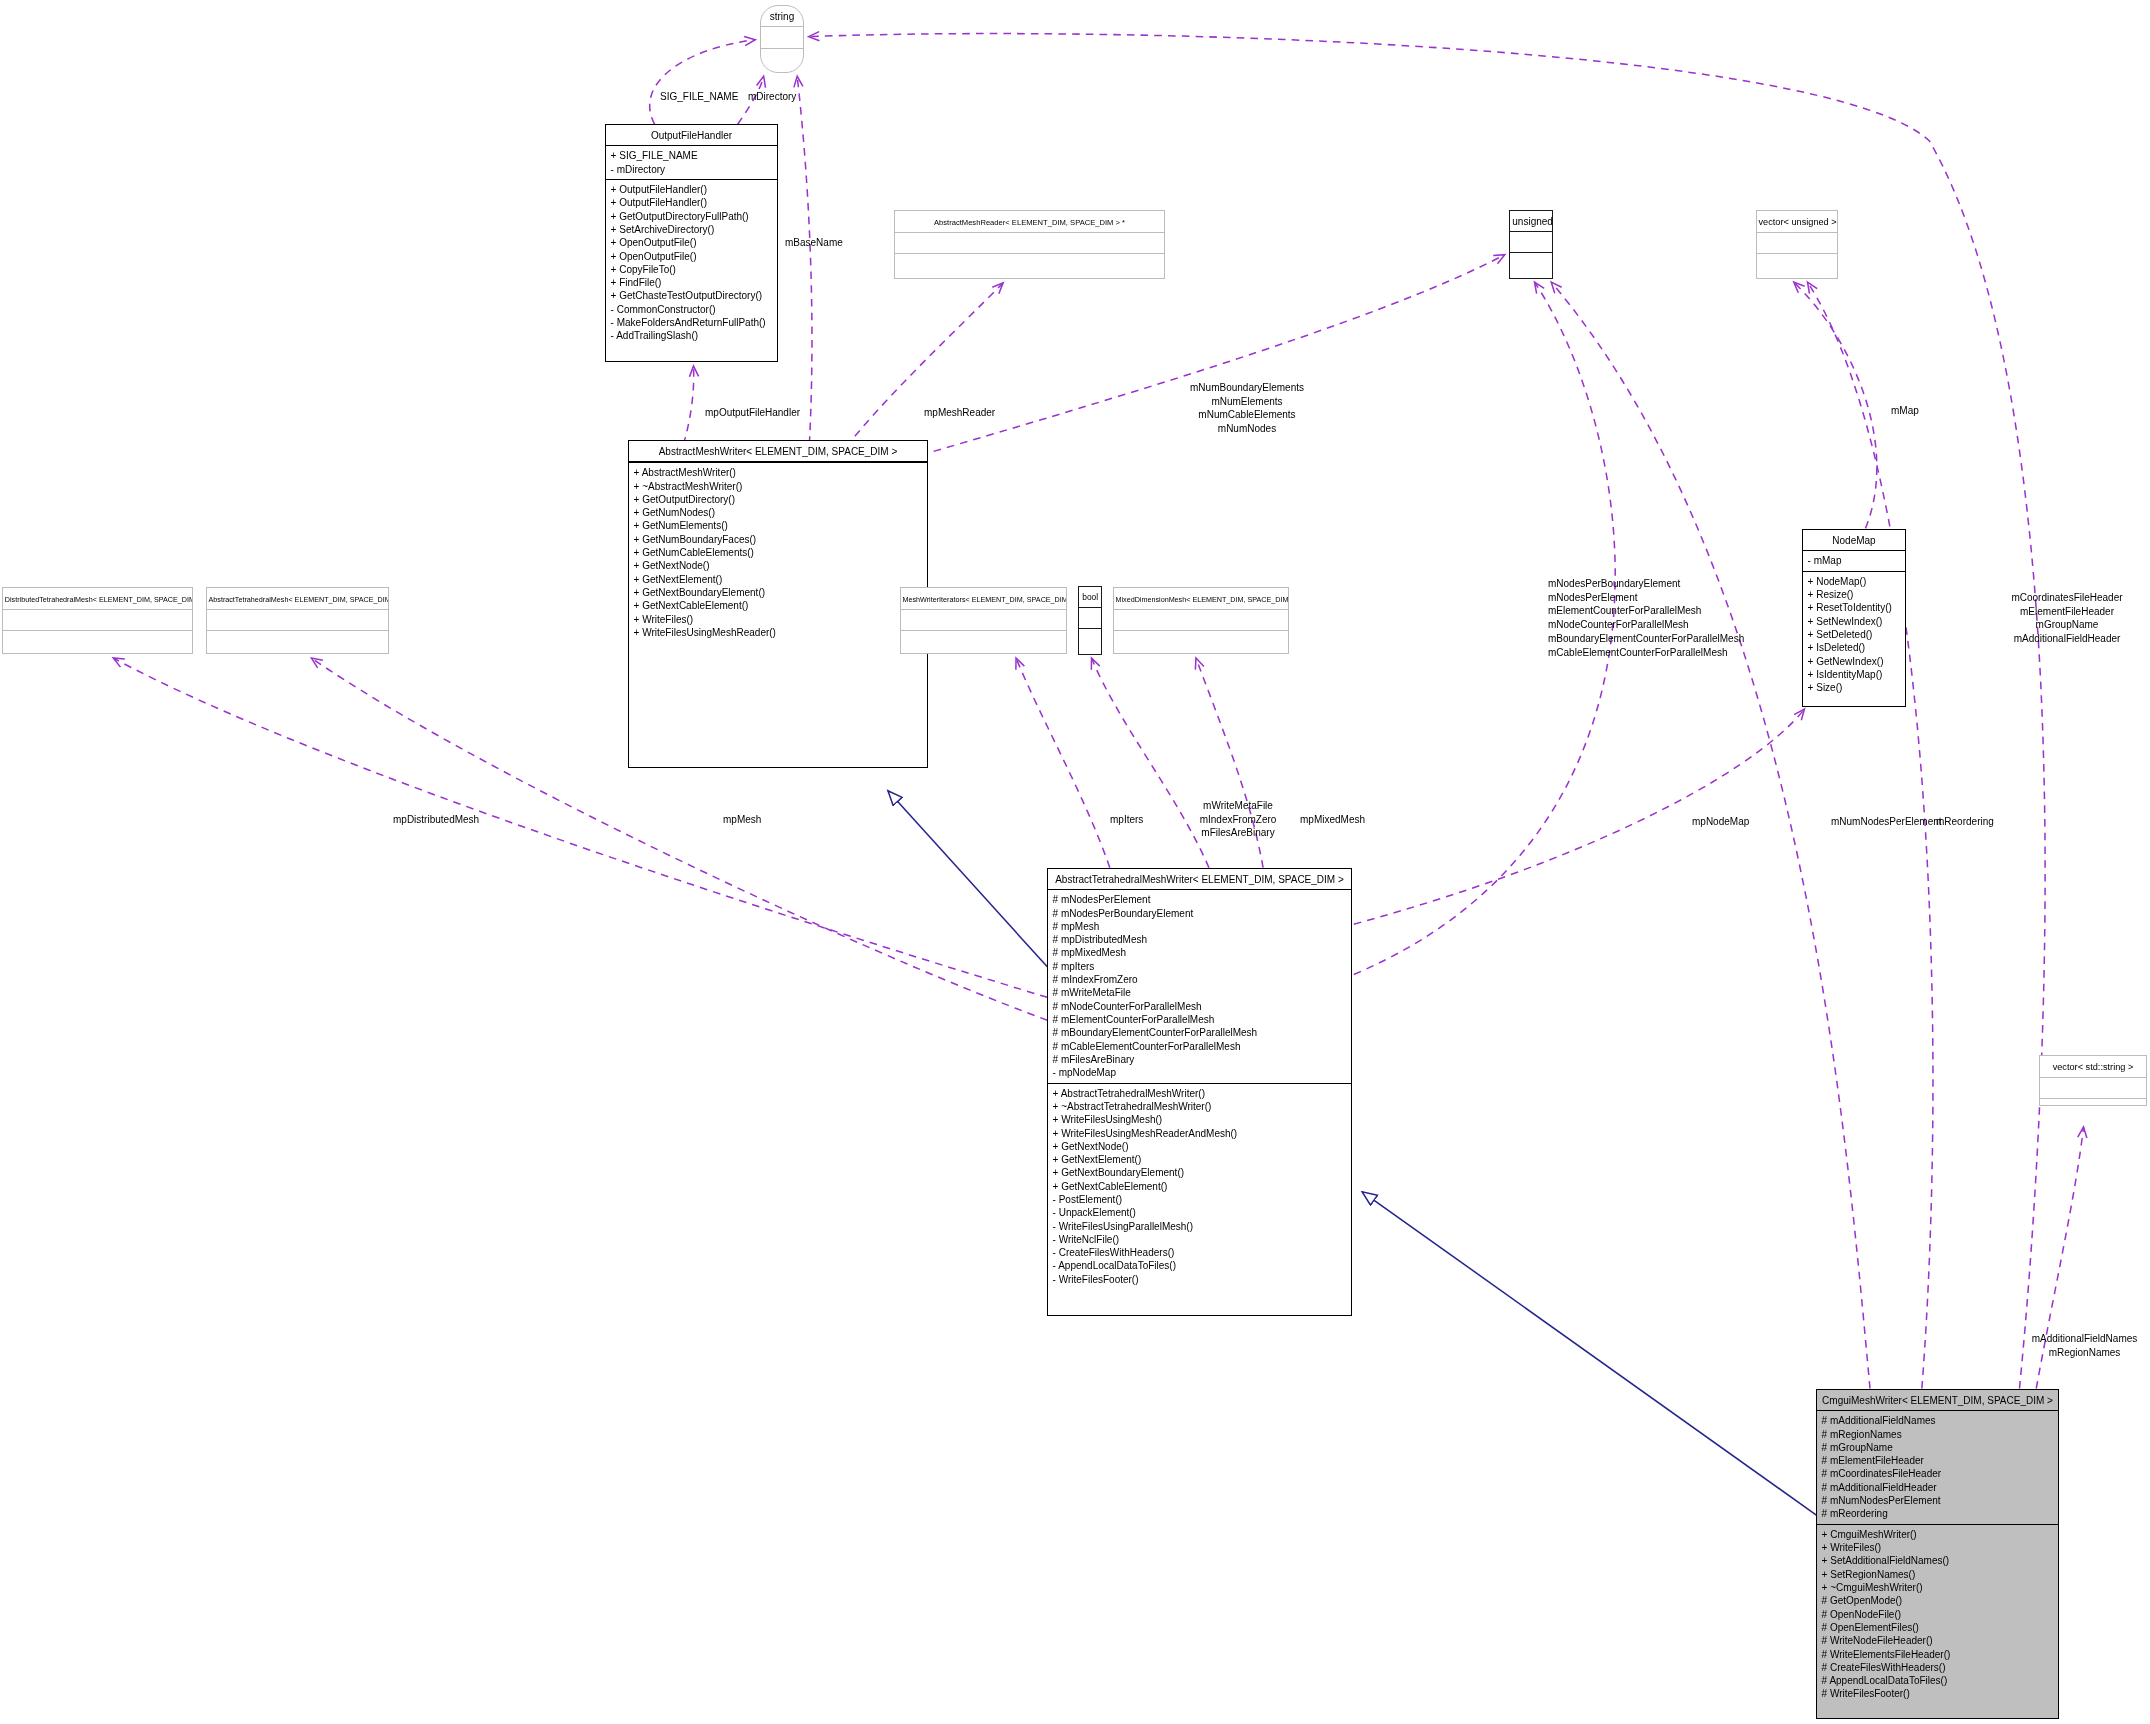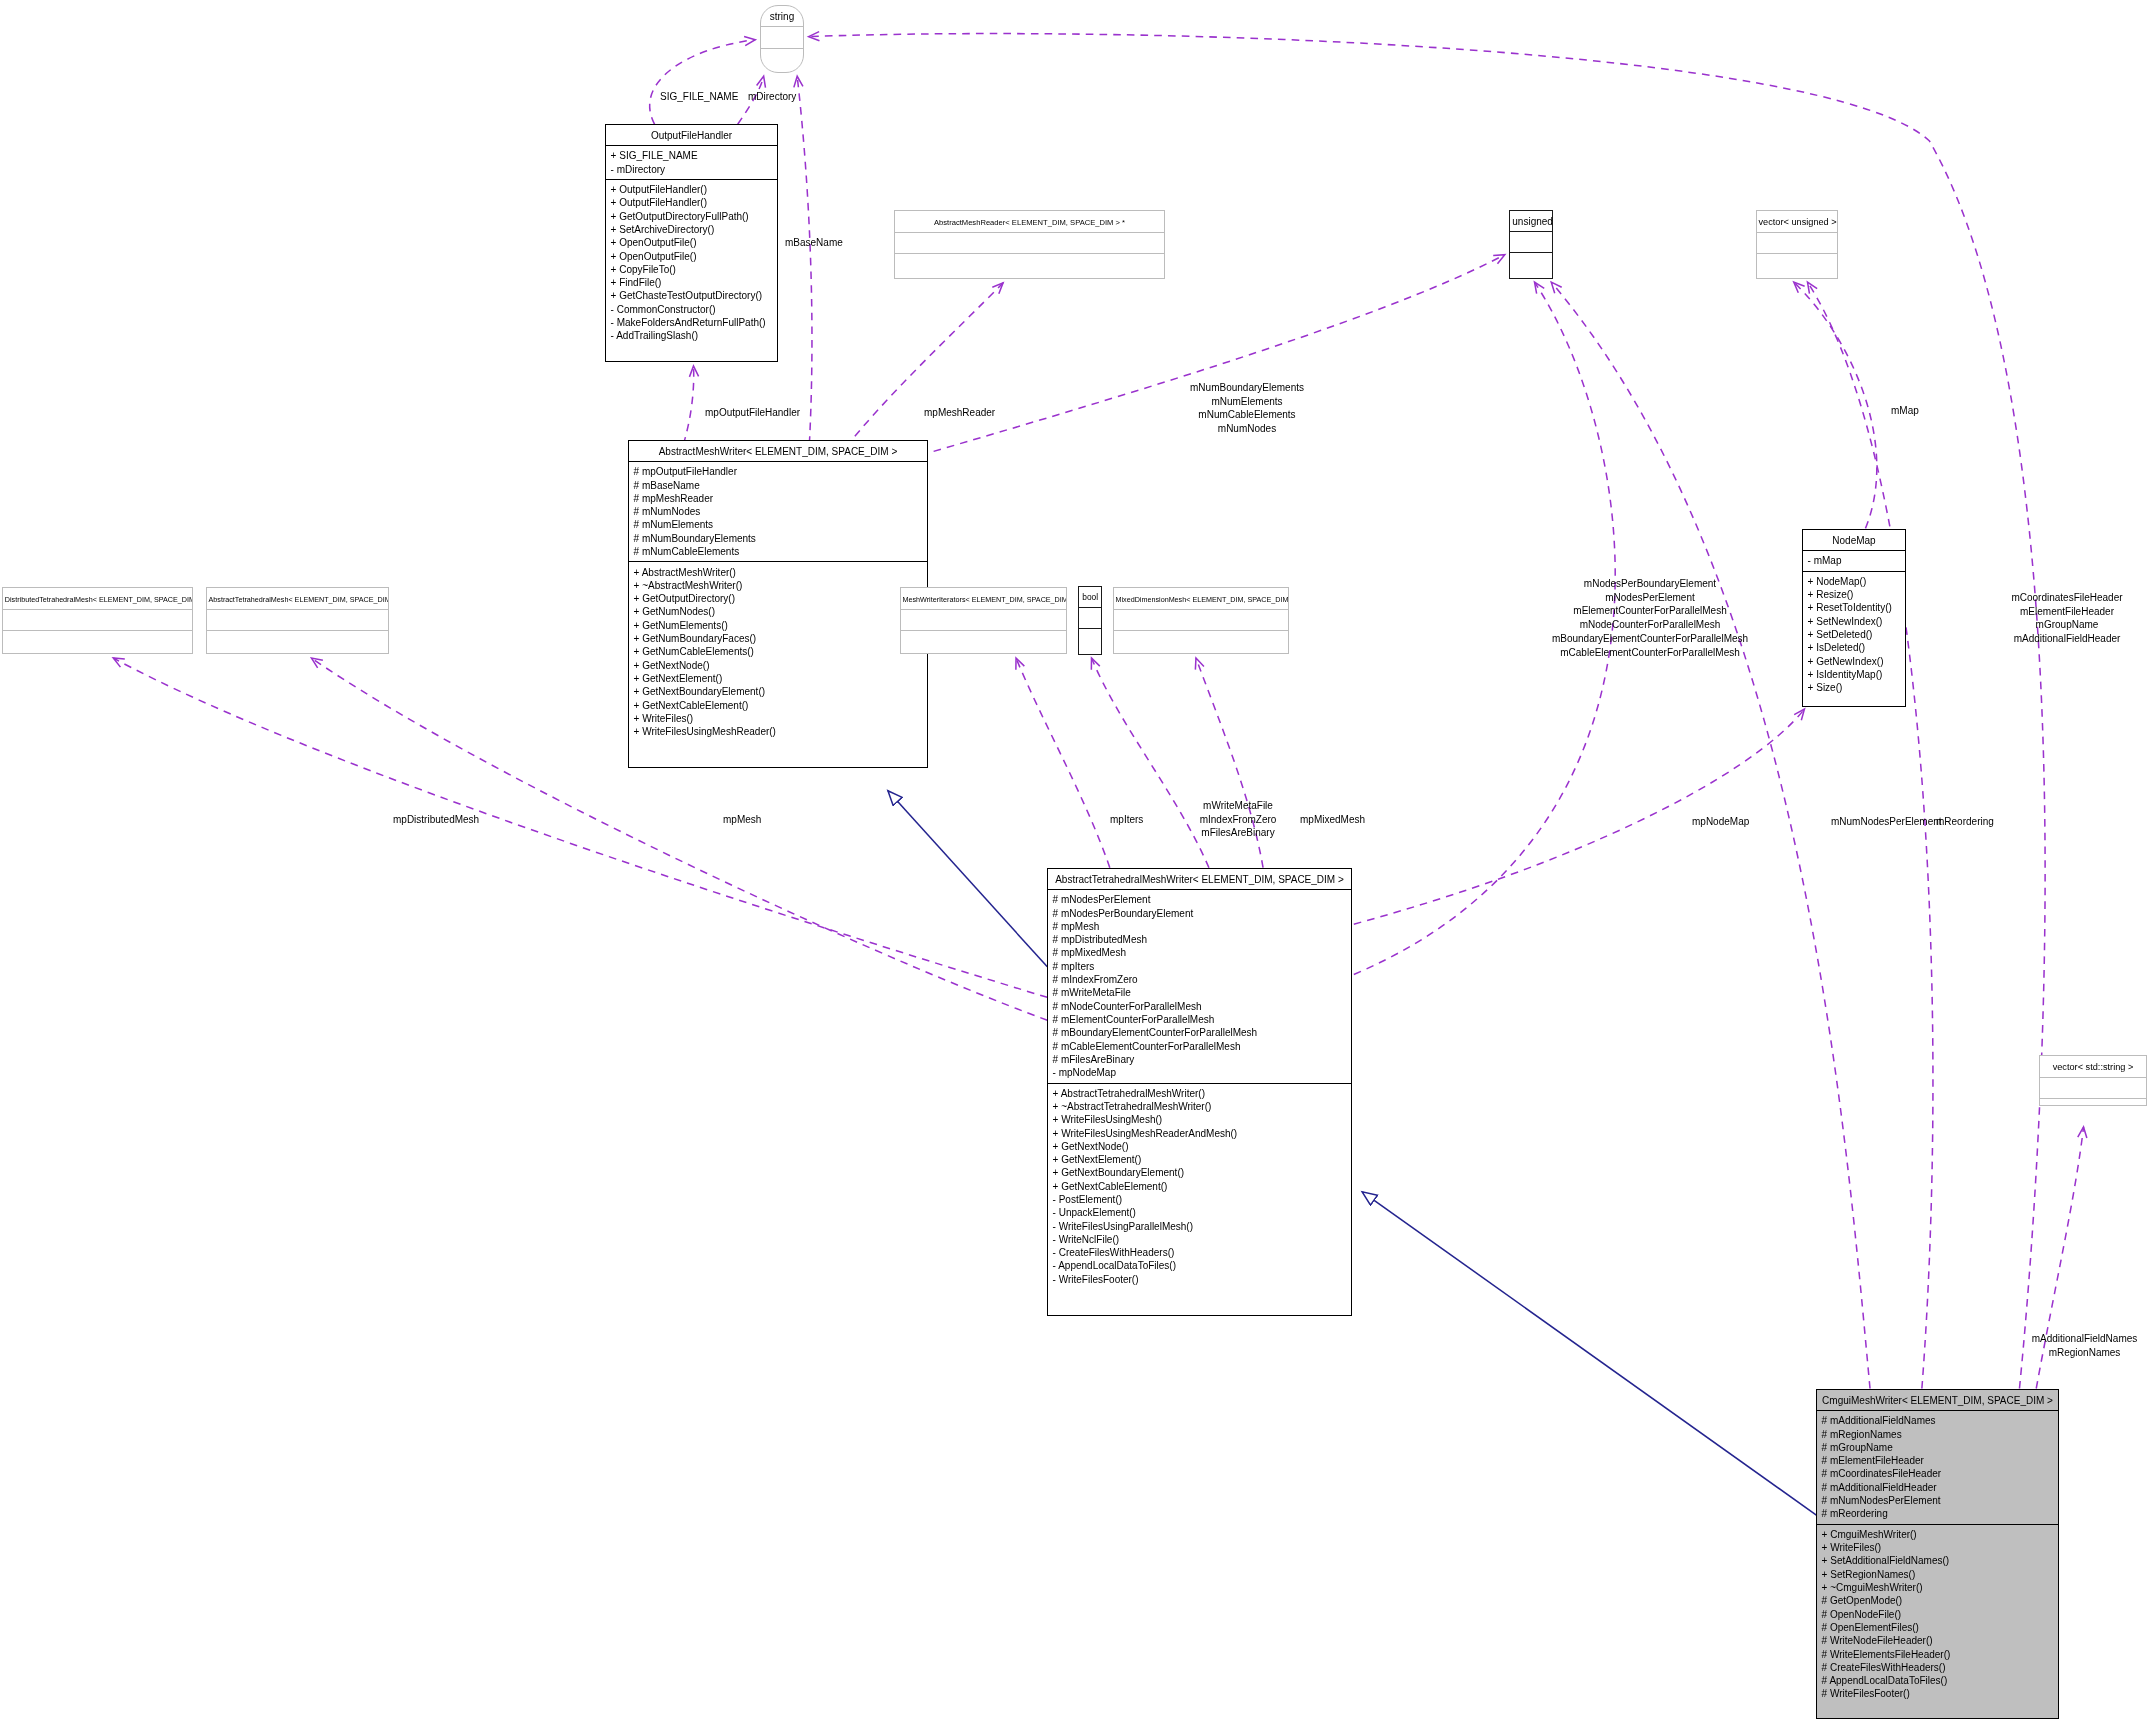--- a/index.html
+++ b/index.html
@@ -102,29 +102,20 @@
       <div class="trow r1"></div>
       <div class="trow r2"></div>
     </div>
     <div class="node template-node" style="left: 1756px; top: 210px; width: 82px; height: 69px;">
       <div class="title" style="font-size: 9.2px;">vector&lt; unsigned &gt;</div>
       <div class="trow r1"></div>
       <div class="trow r2"></div>
     </div>
     <div class="node class-node" style="left: 628px; top: 440px; width: 300px; height: 328px;">
       <div class="title">AbstractMeshWriter&lt; ELEMENT_DIM, SPACE_DIM &gt;</div>
-      <div class="sec attrs">
-        <div class="mline"># mpOutputFileHandler</div>
-        <div class="mline"># mBaseName</div>
-        <div class="mline"># mpMeshReader</div>
-        <div class="mline"># mNumNodes</div>
-        <div class="mline"># mNumElements</div>
-        <div class="mline"># mNumBoundaryElements</div>
-        <div class="mline"># mNumCableElements</div>
-      </div>
       <div class="sec methods">
         <div class="mline">+ AbstractMeshWriter()</div>
         <div class="mline">+ ~AbstractMeshWriter()</div>
         <div class="mline">+ GetOutputDirectory()</div>
         <div class="mline">+ GetNumNodes()</div>
         <div class="mline">+ GetNumElements()</div>
         <div class="mline">+ GetNumBoundaryFaces()</div>
         <div class="mline">+ GetNumCableElements()</div>
         <div class="mline">+ GetNextNode()</div>
         <div class="mline">+ GetNextElement()</div>
@@ -259,21 +250,21 @@
     </div>
     <div class="edge-label" style="left: 924px; top: 406px;">
       <div>mpMeshReader</div>
     </div>
     <div class="edge-label" style="left: 1177px; top: 381px; width: 140px; text-align: center;">
       <div>mNumBoundaryElements</div>
       <div>mNumElements</div>
       <div>mNumCableElements</div>
       <div>mNumNodes</div>
     </div>
-    <div class="edge-label" style="left: 1548px; top: 577px; width: 204px; text-align: center;">
+    <div class="edge-label" style="left: 1548px; top: 577px; width: 204px; text-align: left;">
       <div>mNodesPerBoundaryElement</div>
       <div>mNodesPerElement</div>
       <div>mElementCounterForParallelMesh</div>
       <div>mNodeCounterForParallelMesh</div>
       <div>mBoundaryElementCounterForParallelMesh</div>
       <div>mCableElementCounterForParallelMesh</div>
     </div>
     <div class="edge-label" style="left: 2007px; top: 591px; width: 120px; text-align: center;">
       <div>mCoordinatesFileHeader</div>
       <div>mElementFileHeader</div>

